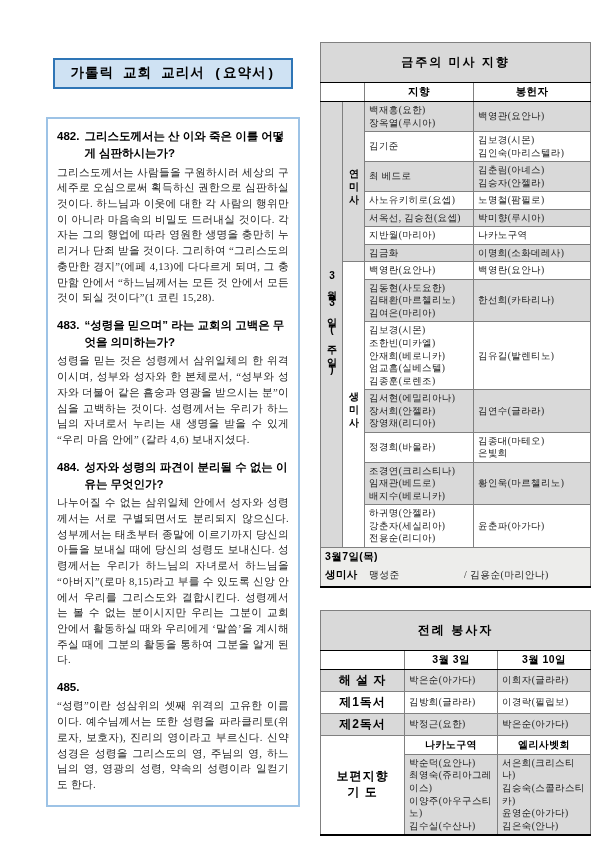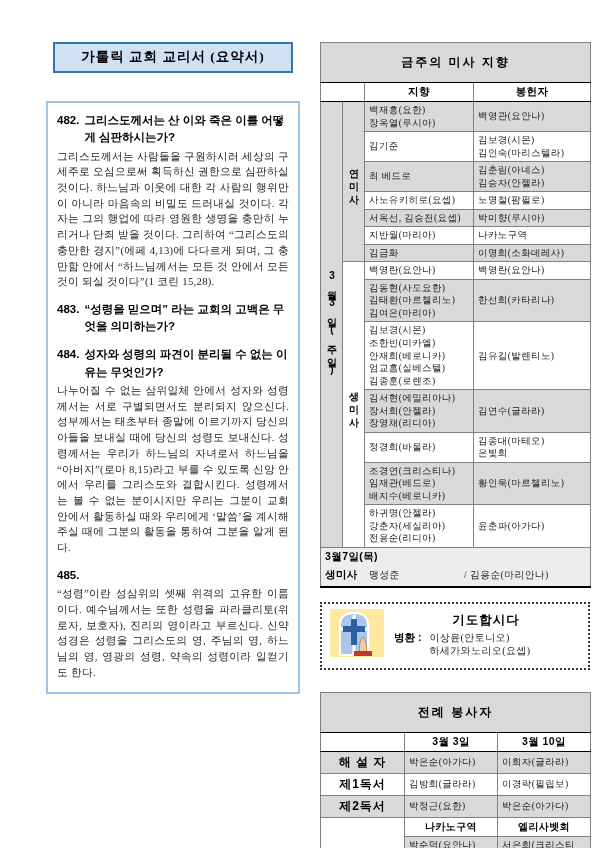--- a/index.html
+++ b/index.html
@@ -4,23 +4,23 @@
 <style>
   html,body { margin:0; padding:0; }
   body {
     width:600px; height:848px; position:relative; background:#ffffff;
     font-family:"Liberation Serif", serif; color:#1a1a1a;
     -webkit-font-smoothing:antialiased;
   }
   
   .left-col { position:absolute; left:46px; top:42px; width:254px; }
   .cat-title {
-    width:236px; margin:0 auto 5px auto; background:#cfe2f3;
+    width:236px; margin:16px auto 5px auto; background:#cfe2f3;
     border:2px solid #2e75b6; text-align:center;
-    font-family:Liberation Serif, serif; font-weight:bold;
+    font-family:Liberation Mono, monospace; font-weight:bold;
     font-size:13.5px; padding:4px 0 5px 0; letter-spacing:1px; color:#000;
   }
   .cat-body { border:2.5px solid #9dc3e6; padding:9px 9px 10px 9px; background:#fff;margin-top:28px; }
   .entry { margin-bottom:11px; }
   .entry:last-child { margin-bottom:2px; }
   .q { display:flex; font-family:"Liberation Sans", sans-serif; font-weight:bold;
        font-size:11.5px; line-height:1.5; color:#000; margin-bottom:2px; }
   .q .num { flex:0 0 auto; margin-right:5px; }
   .a { font-size:10.7px; line-height:1.47; text-align:justify;
        letter-spacing:0.3px; color:#222; }
@@ -86,20 +86,21 @@
         <span>그리스도께서는 산 이와 죽은 이를 어떻게 심판하시는가?</span>
       </div>
       <div class="a">그리스도께서는 사람들을 구원하시러 세상의 구세주로 오심으로써 획득하신 권한으로 심판하실 것이다. 하느님과 이웃에 대한 각 사람의 행위만이 아니라 마음속의 비밀도 드러내실 것이다. 각자는 그의 행업에 따라 영원한 생명을 충만히 누리거나 단죄 받을 것이다. 그리하여 “그리스도의 충만한 경지”(에페 4,13)에 다다르게 되며, 그 충만함 안에서 “하느님께서는 모든 것 안에서 모든 것이 되실 것이다”(1 코린 15,28).</div>
     </div>
 
     <div class="entry">
       <div class="q">
         <span class="num">483.</span>
         <span>“성령을 믿으며” 라는 교회의 고백은 무엇을 의미하는가?</span>
       </div>
+      <div class="a">성령을 믿는 것은 성령께서 삼위일체의 한 위격이시며, 성부와 성자와 한 본체로서, “성부와 성자와 더불어 같은 흠숭과 영광을 받으시는 분”이심을 고백하는 것이다. 성령께서는 우리가 하느님의 자녀로서 누리는 새 생명을 받을 수 있게 “우리 마음 안에” (갈라 4,6) 보내지셨다.</div>
     </div>
 
     <div class="entry">
       <div class="q">
         <span class="num">484.</span>
         <span>성자와 성령의 파견이 분리될 수 없는 이유는 무엇인가?</span>
       </div>
       <div class="a">나누어질 수 없는 삼위일체 안에서 성자와 성령께서는 서로 구별되면서도 분리되지 않으신다. 성부께서는 태초부터 종말에 이르기까지 당신의 아들을 보내실 때에 당신의 성령도 보내신다. 성령께서는 우리가 하느님의 자녀로서 하느님을 “아버지”(로마 8,15)라고 부를 수 있도록 신앙 안에서 우리를 그리스도와 결합시킨다. 성령께서는 볼 수 없는 분이시지만 우리는 그분이 교회 안에서 활동하실 때와 우리에게 ‘말씀’을 계시해 주실 때에 그분의 활동을 통하여 그분을 알게 된다.</div>
     </div>
 
@@ -214,42 +215,20 @@
         <div class="thu2-line">
           <span class="t-type">생미사</span>
           <span class="t-int">맹성준</span>
           <span class="t-off">/ 김용순(마리안나)</span>
         </div>
       </td>
     </tr>
   </tbody>
     </table>
 
-  <div class="pray-box">
-    <div class="pray-icon">
-      <svg width="54" height="48" viewBox="0 0 54 48">
-        <rect x="0" y="0" width="54" height="48" fill="#ffe9a0"></rect>
-        <path d="M10 46 L10 16 Q10 4 24 4 Q38 4 38 16 L38 46 Z" fill="#aac7e8" stroke="#ffffff" stroke-width="2"></path>
-        <line x1="24" y1="6" x2="24" y2="46" stroke="#ffffff" stroke-width="3"></line>
-        <line x1="10" y1="20" x2="38" y2="20" stroke="#ffffff" stroke-width="3"></line>
-        <rect x="21" y="10" width="6" height="26" fill="#2e5fa3"></rect>
-        <rect x="13" y="17" width="22" height="6" fill="#2e5fa3"></rect>
-        <path d="M30 46 Q28 32 33 28 Q38 32 36 46 Z" fill="#f2c9a0" stroke="#b98a5a" stroke-width="1"></path>
-        <rect x="24" y="42" width="18" height="5" fill="#c0392b"></rect>
-      </svg>
-    </div>
-    <div class="pray-content">
-      <div class="pray-title">기도합시다</div>
-      <div class="pray-line">
-        <span class="pray-label">병환 :</span>
-        <span class="pray-names pre">이상윤(안토니오)
-하세가와노리오(요셉)</span>
-      </div>
-    </div>
-  </div>
 
   <div class="servers-wrap">
     <table class="bordered">
       <colgroup>
           <col style="width:84px">
           <col style="width:93px">
           <col style="width:93px">
         </colgroup>
       <tbody>
           <tr class="title-row">

